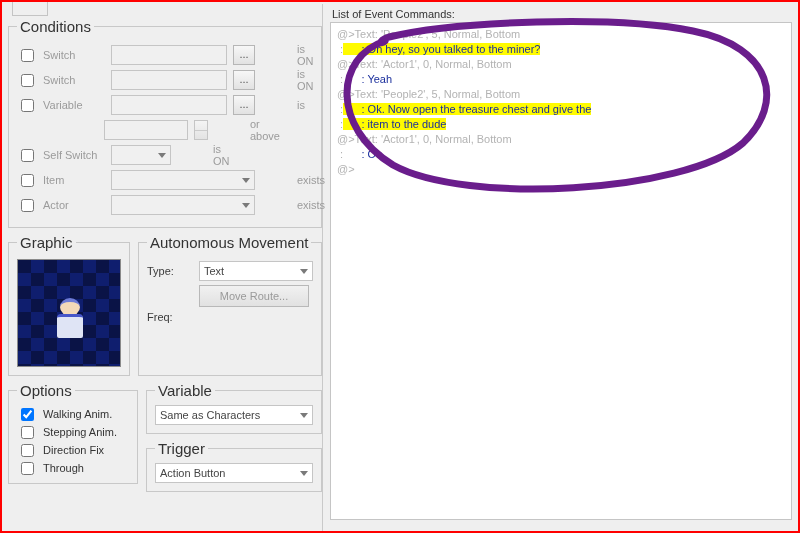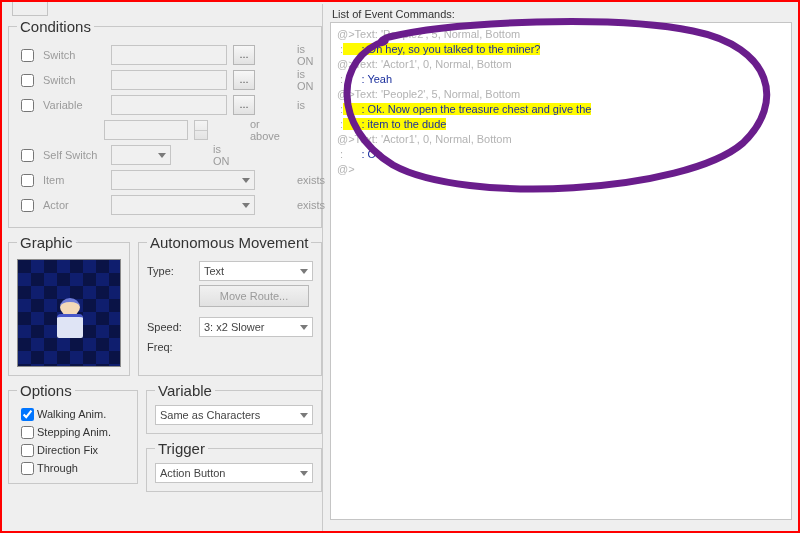--- a/index.html
+++ b/index.html
@@ -38,21 +38,21 @@
   .sprite .head { width: 20px; height: 18px; background: #f3d9b8; border-radius: 50%; margin: 0 auto; border-top: 4px solid #6d7bd6; }
   .sprite .body { width: 26px; height: 24px; background: #dfe4f5; margin: -2px auto 0 auto; border-radius: 4px 4px 2px 2px; border-top: 3px solid #4757c9; }
 
   .auto-box { flex: 1; }
   .auto-row { display: flex; align-items: center; margin: 4px 0; gap: 8px; }
   .auto-lbl { width: 44px; color: #3a3a3a; }
   .move-btn { width: 110px; height: 22px; border: 1px solid #b8b8b8; background: linear-gradient(#f1f1f1,#e1e1e1); color: #9a9a9a; text-align: center; line-height: 20px; margin-left: 52px; }
 
   .bottom-row { display:flex; gap:4px; }
   .opts-box { width: 130px; }
-  .opt-row { display:flex; align-items:center; gap:0; height:18px; color:#333; }
+  .opt-row { display:flex; align-items:center; gap:6px; height:18px; color:#333; }
   .prio-box { flex:1; }
 
   
   .ecl-label { color:#333; margin:4px 2px 2px 4px; }
   .ecl { border:1px solid #c5c5c5; background:#fff; width: 462px; height: 498px; margin-left:2px; padding:4px 6px; line-height:15px; font-family: Tahoma, sans-serif; font-size:11px; position:relative; }
   .ec-row { white-space: pre; }
   .ec-prefix { color:#b3b3b3; }
   .ec-cmd { color:#b3b3b3; }
   .ec-dlg { color:#1a2e9c; }
   .hl { background:#fffb00; }
@@ -145,24 +145,20 @@
         </div>
       </fieldset>
 
       <fieldset class="auto-box">
         <legend>Autonomous Movement</legend>
         <div class="auto-row">
           <span class="auto-lbl">Type:</span>
           <div class="combo white" style="flex:1"><span>Text</span></div>
         </div>
         <div class="move-btn">Move Route...</div>
-        <div class="auto-row" style="margin-top:10px;">
-          <span class="auto-lbl">Speed:</span>
-          <div class="combo white" style="flex:1"><span>3: x2 Slower</span></div>
-        </div>
         <div class="auto-row">
           <span class="auto-lbl">Freq:</span>
         </div>
       </fieldset>
     </div>
 
     <div class="bottom-row">
       <fieldset class="opts-box" style="height:102px;">
         <legend>Options</legend>
         <div class="opt-row">

